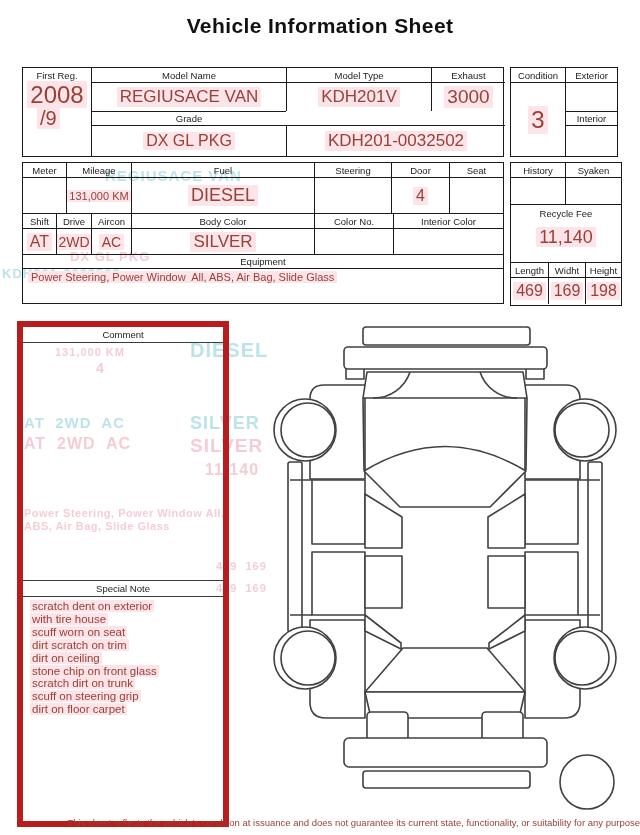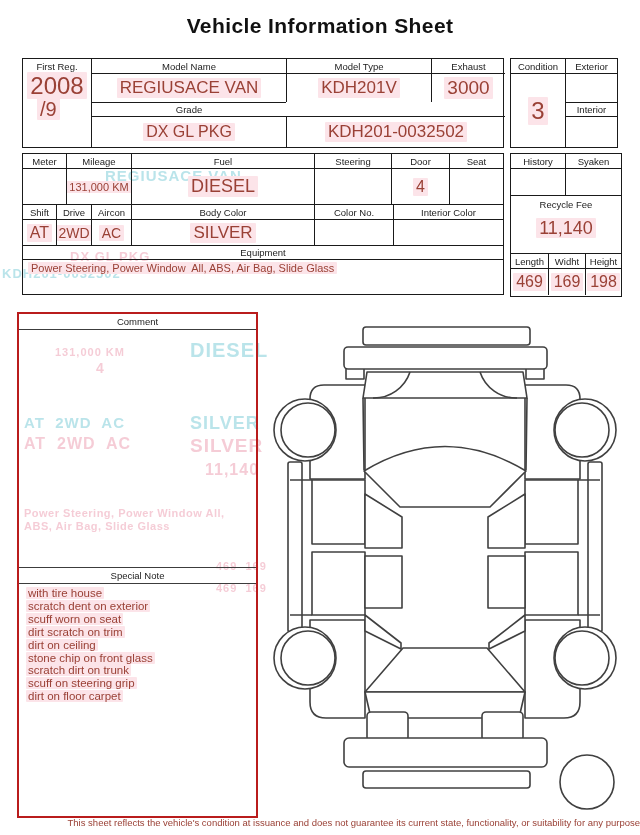--- a/index.html
+++ b/index.html
@@ -2,21 +2,21 @@
 <html><head>
 <meta charset="utf-8">
 <style>
   html,body{margin:0;padding:0;background:#fff;}
   .sheet{position:relative;width:640px;height:835px;background:#ffffff;
          font-family:"Liberation Sans", sans-serif;color:#111;overflow:hidden;}
   .title{position:absolute;top:14px;left:0;width:100%;text-align:center;
          font-size:21px;font-weight:600;letter-spacing:.4px;color:#111;}
 
   
-  .box{position:absolute;border:1.5px solid #1a1a1a;box-sizing:border-box;background:transparent;}
+  .box{position:absolute;border:1.5px solid #1a1a1a;box-sizing:border-box;background:transparent;margin-top:9px;}
   .grid{display:grid;box-sizing:border-box;}
   .c{display:flex;align-items:center;justify-content:center;box-sizing:border-box;overflow:hidden;}
   .h{font-size:9.5px;color:#222;}
   .bl{border-left:1px solid #1a1a1a;}
   .bt{border-top:1px solid #1a1a1a;}
   .hl{background:#fce4e9;color:#9a4136;padding:0 3px;border-radius:1px;white-space:pre;}
 
   
   .t1{left:22px;top:58px;width:482px;height:90px;grid-template-columns:68px 195px 145px 74px;
       grid-template-rows:14px 29px 14px auto;}
@@ -42,21 +42,21 @@
   .rb2{left:510px;top:153px;width:112px;height:144px;}
   .rb2a{display:grid;grid-template-columns:54px auto;grid-template-rows:14px auto;height:42px;
         border-bottom:1px solid #1a1a1a;box-sizing:border-box;}
   .recycle{height:58px;border-bottom:1px solid #1a1a1a;box-sizing:border-box;display:flex;
            flex-direction:column;align-items:center;}
   .recycle .h{height:16px;display:flex;align-items:center;text-align:right;}
   .recycle .rv{font-size:18px;margin-top:6px;}
   .rb2b{display:grid;grid-template-columns:37px 37px auto;grid-template-rows:14px auto;height:41px;box-sizing:border-box;}
 
   
-  .cbox{left:17px;top:312px;width:241px;height:506px;border:2px solid #b91c1c;}
+  .cbox{left:17px;top:312px;width:212px;height:506px;border:6px solid #b91c1c;}
   .cmt-head{height:15px;border-bottom:1.5px solid #3c3c3c;display:flex;align-items:center;justify-content:center;}
   .sn-head{position:absolute;top:253px;left:0;right:0;height:15px;border-top:1.5px solid #3c3c3c;
            border-bottom:1.5px solid #3c3c3c;display:flex;align-items:center;justify-content:center;}
   .sn-list{position:absolute;top:273px;left:7px;right:4px;}
   .note-line{line-height:12.9px;font-size:11.5px;}
   .note-line .hl{padding:0 2px;}
 
   
   .footer{position:absolute;top:817px;left:0;width:100%;text-align:right;
           font-size:9.5px;color:#9a4136;}
@@ -215,22 +215,22 @@
       <div class="c bl bt" style="grid-area:2/3/3/4;font-size:16px">
           <span class="hl">198</span>
         </div>
     </div>
   </div>
 
   <div class="box cbox">
     <div class="cmt-head h">Comment</div>
     <div class="sn-head h">Special Note</div>
     <div class="sn-list">
+      <div class="note-line"><span class="hl">scratch dent on exterior</span></div>
       <div class="note-line"><span class="hl">with tire house</span></div>
-      <div class="note-line"><span class="hl">scratch dent on exterior</span></div>
       <div class="note-line"><span class="hl">scuff worn on seat</span></div>
       <div class="note-line"><span class="hl">dirt scratch on trim</span></div>
       <div class="note-line"><span class="hl">dirt on ceiling</span></div>
       <div class="note-line"><span class="hl">stone chip on front glass</span></div>
       <div class="note-line"><span class="hl">scratch dirt on trunk</span></div>
       <div class="note-line"><span class="hl">scuff on steering grip</span></div>
       <div class="note-line"><span class="hl">dirt on floor carpet</span></div>
     </div>
   </div>
 

